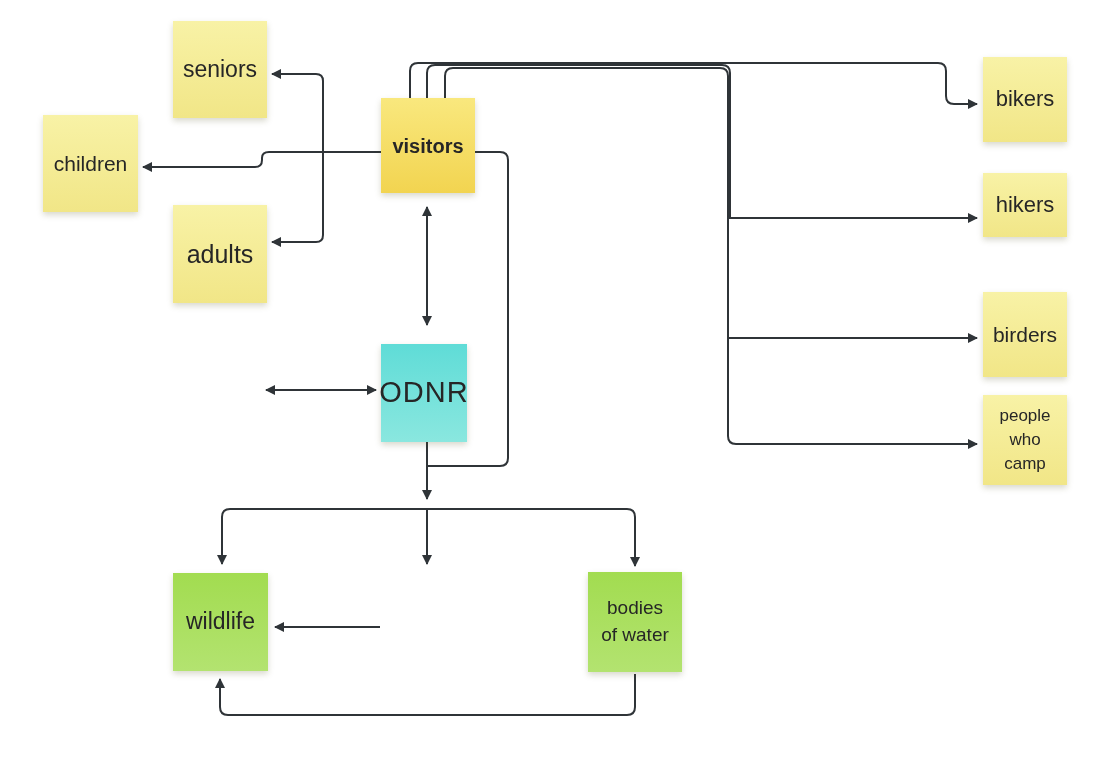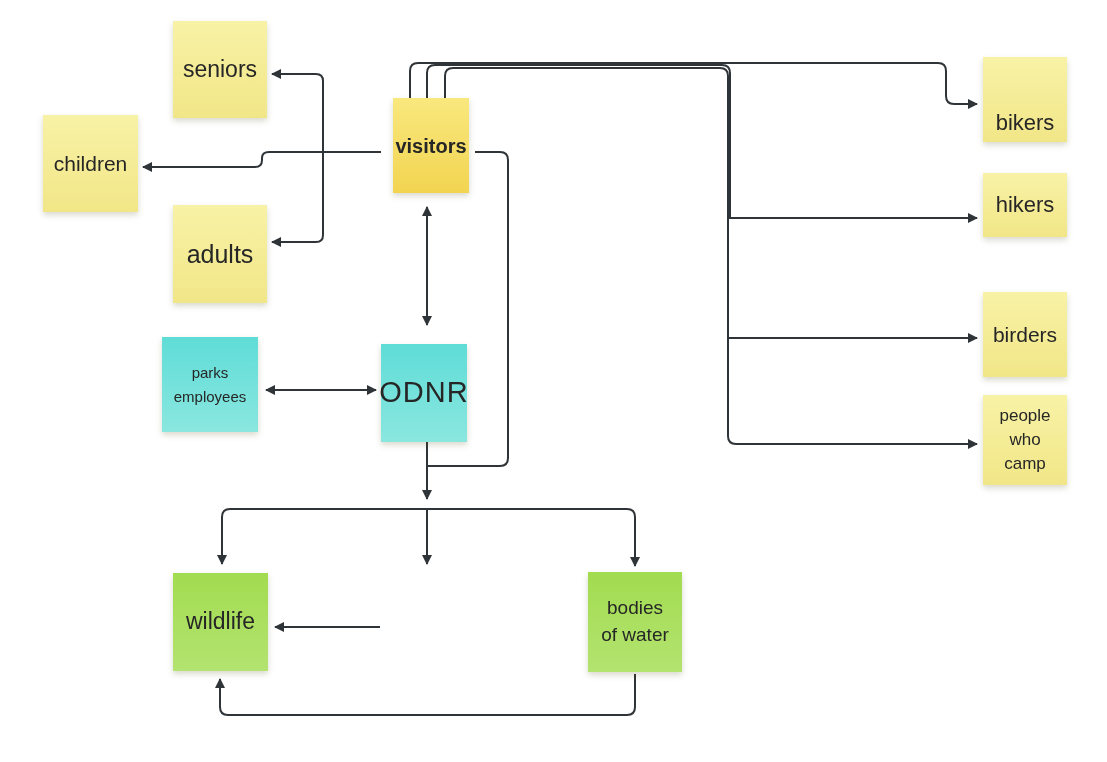--- a/index.html
+++ b/index.html
@@ -83,40 +83,36 @@
   </svg>
 <div class="note yellow" style="left: 43px; top: 115px; width: 95px; height: 97px;">
       <span class="note-label" style="font-size: 21px;">children</span>
     </div>
     <div class="note yellow" style="left: 173px; top: 21px; width: 94px; height: 97px;">
       <span class="note-label" style="font-size: 23px;">seniors</span>
     </div>
     <div class="note yellow" style="left: 173px; top: 205px; width: 94px; height: 98px;">
       <span class="note-label" style="font-size: 25px;">adults</span>
     </div>
-    <div class="note gold" style="left: 393px; top: 98px; width: 76px; height: 95px;">
+    <div class="note gold" style="left: 381px; top: 98px; width: 94px; height: 95px;">
       <span class="note-label" style="font-size: 20px; font-weight: 700;">visitors</span>
     </div>
-    <div class="note yellow" style="left: 983px; top: 57px; width: 84px; height: 85px; align-items: flex-end;">
+    <div class="note yellow" style="left: 983px; top: 57px; width: 84px; height: 85px;">
       <span class="note-label" style="font-size: 22px;">bikers</span>
     </div>
     <div class="note yellow" style="left: 983px; top: 173px; width: 84px; height: 64px;">
       <span class="note-label" style="font-size: 22px;">hikers</span>
     </div>
     <div class="note yellow" style="left: 983px; top: 292px; width: 84px; height: 85px;">
       <span class="note-label" style="font-size: 21px;">birders</span>
     </div>
     <div class="note yellow" style="left: 983px; top: 395px; width: 84px; height: 90px;">
       <span class="note-label" style="font-size: 17px; line-height: 1.4;">people
 who
 camp</span>
-    </div>
-    <div class="note teal" style="left: 162px; top: 337px; width: 96px; height: 95px;">
-      <span class="note-label" style="font-size: 15px; line-height: 1.55;">parks
-employees</span>
     </div>
     <div class="note teal" style="left: 381px; top: 344px; width: 86px; height: 98px;">
       <span class="note-label" style="font-size: 29px; letter-spacing: 1px;">ODNR</span>
     </div>
     <div class="note green" style="left: 173px; top: 573px; width: 95px; height: 98px;">
       <span class="note-label" style="font-size: 23px;">wildlife</span>
     </div>
     <div class="note green" style="left: 588px; top: 572px; width: 94px; height: 100px;">
       <span class="note-label" style="font-size: 19px; line-height: 1.4;">bodies
 of water</span>

